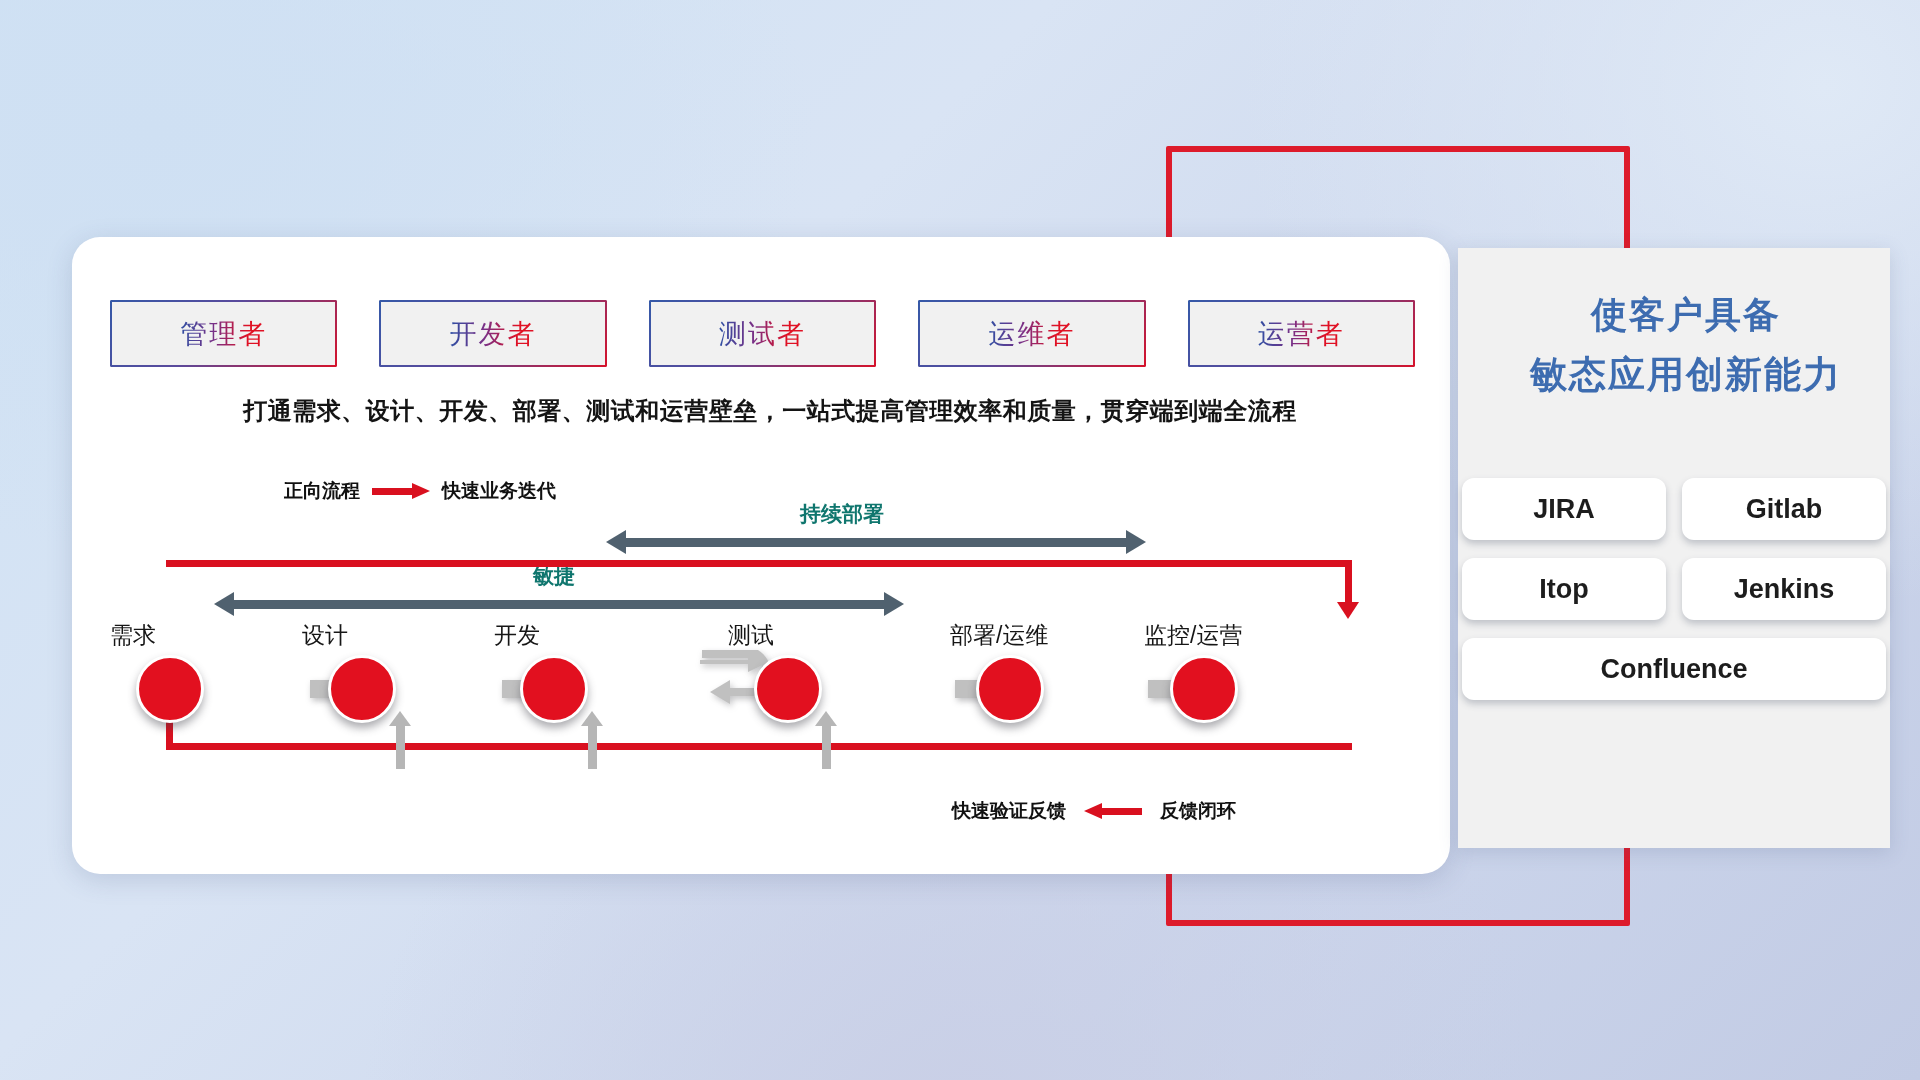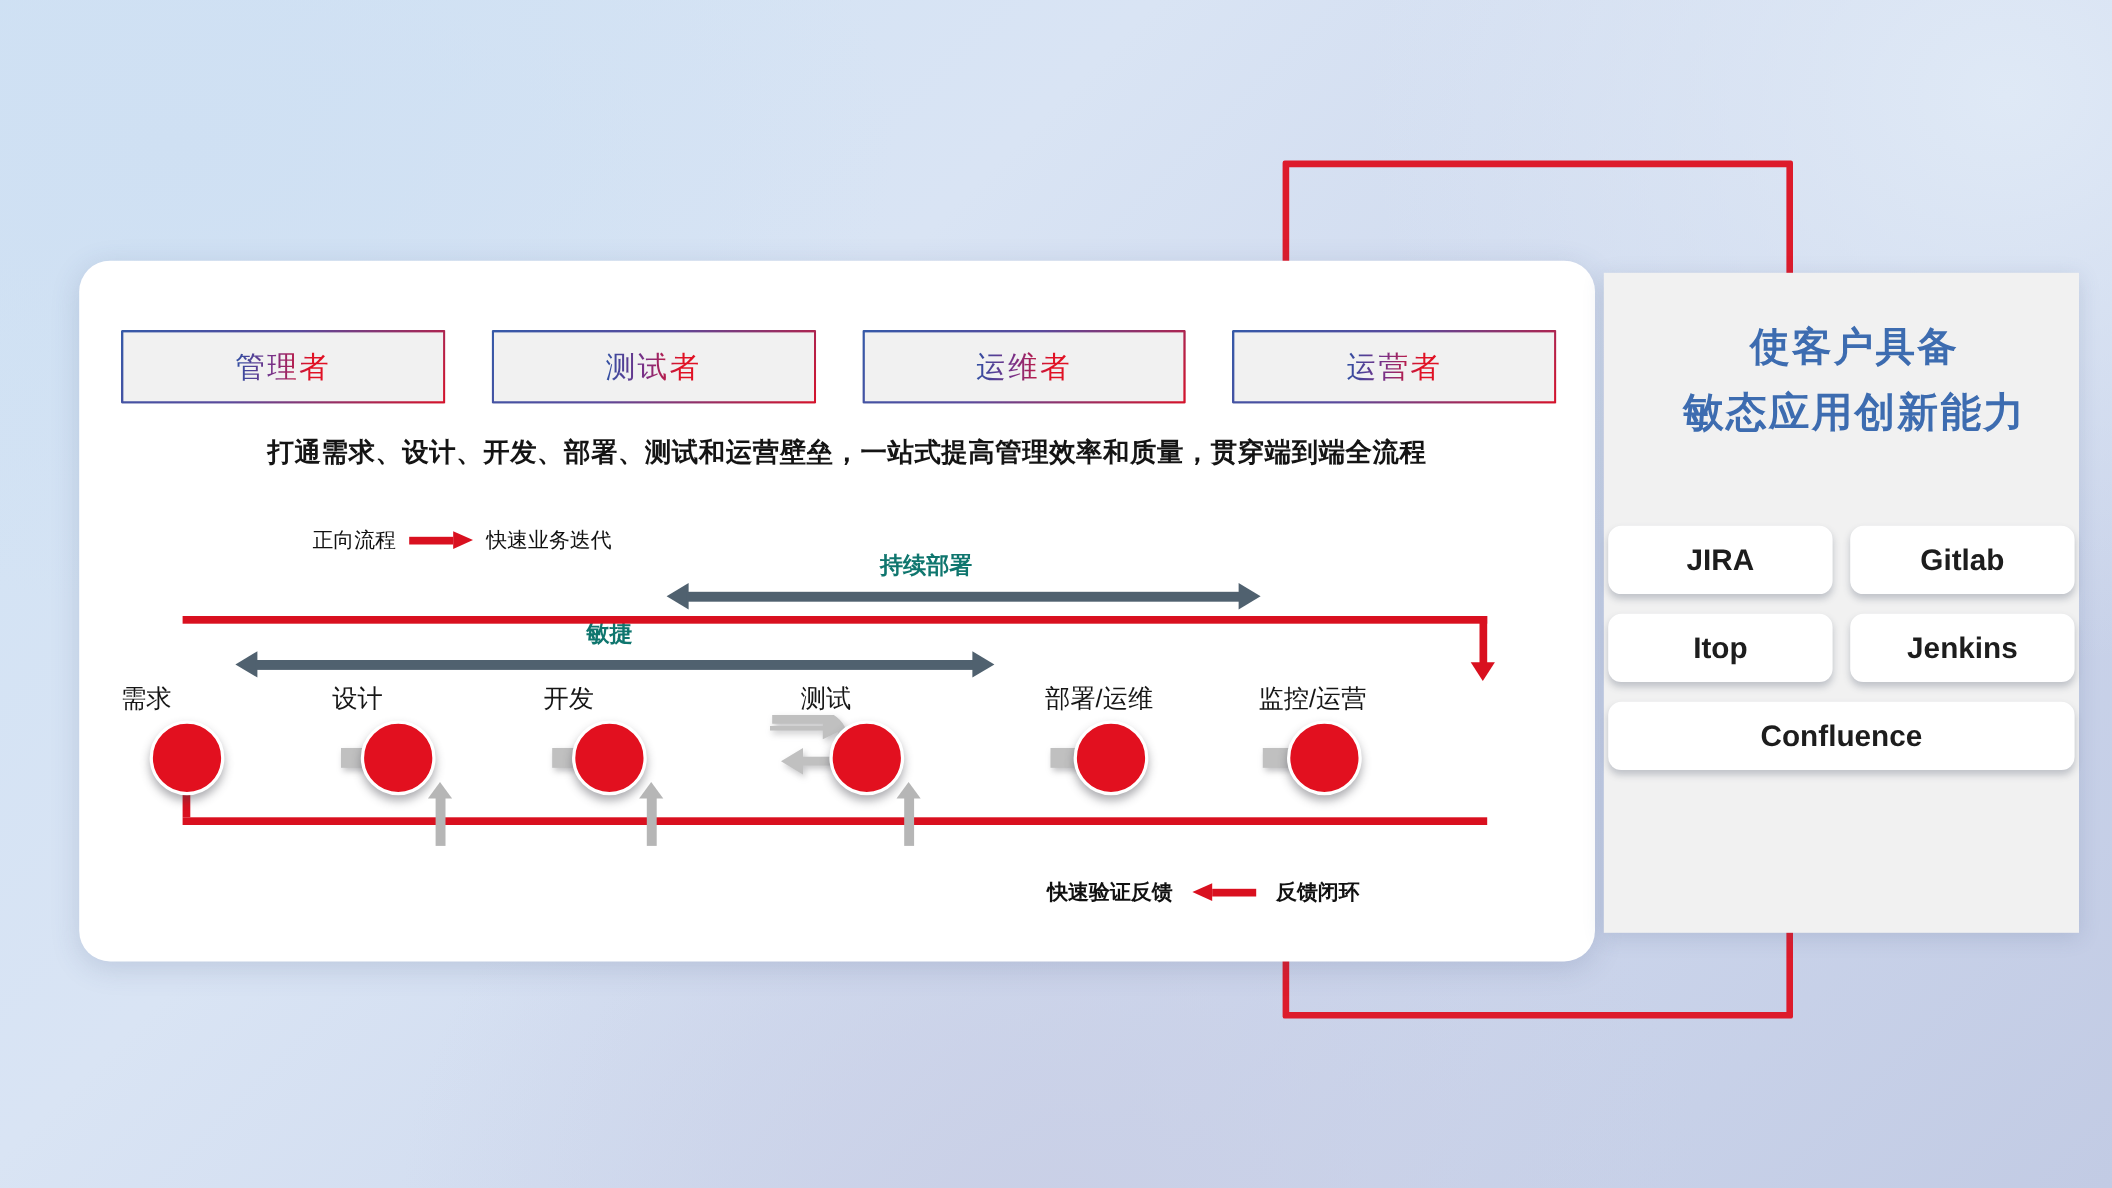--- a/index.html
+++ b/index.html
@@ -33,21 +33,21 @@
   .role-label{position:relative;font-size:27px;font-weight:400;letter-spacing:2px;
     background:linear-gradient(90deg,#2f4fa3 0%,#7a2f86 40%,#e01124 78%);
     -webkit-background-clip:text;background-clip:text;color:transparent;}
 
   
   .desc{position:absolute;left:120px;top:395px;width:1300px;text-align:center;
     font-size:24px;font-weight:700;color:#141414;letter-spacing:.5px;white-space:nowrap;}
 
   
   .legend-fwd{position:absolute;left:284px;top:478px;display:flex;align-items:center;gap:12px;
-    font-size:19px;font-weight:400;color:#111;}
+    font-size:19px;font-weight:700;color:#111;}
   .legend-fb{position:absolute;left:952px;top:798px;display:flex;align-items:center;gap:18px;
     font-size:19px;font-weight:700;color:#111;justify-content:space-between;}
 
   .ar-red{width:58px;height:16px;position:relative;}
   .ar-red i{position:absolute;left:0;top:5px;width:40px;height:7px;background:#d9101f;}
   .ar-red b{position:absolute;right:0;top:0;width:0;height:0;
     border-top:8px solid transparent;border-bottom:8px solid transparent;border-left:18px solid #d9101f;}
   .ar-red.left i{left:18px;}
   .ar-red.left b{left:0;right:auto;border-left:none;
     border-right:18px solid #d9101f;border-top:8px solid transparent;border-bottom:8px solid transparent;}
@@ -120,20 +120,23 @@
 
   <div class="bracket"></div>
 
   <div class="card"></div>
 
   <div class="roles">
     <div class="role">
       <span class="role-label">管理者</span>
     </div>
     <div class="role">
+      <span class="role-label">开发者</span>
+    </div>
+    <div class="role">
       <span class="role-label">测试者</span>
     </div>
     <div class="role">
       <span class="role-label">运维者</span>
     </div>
     <div class="role">
       <span class="role-label">运营者</span>
     </div>
   </div>
 

